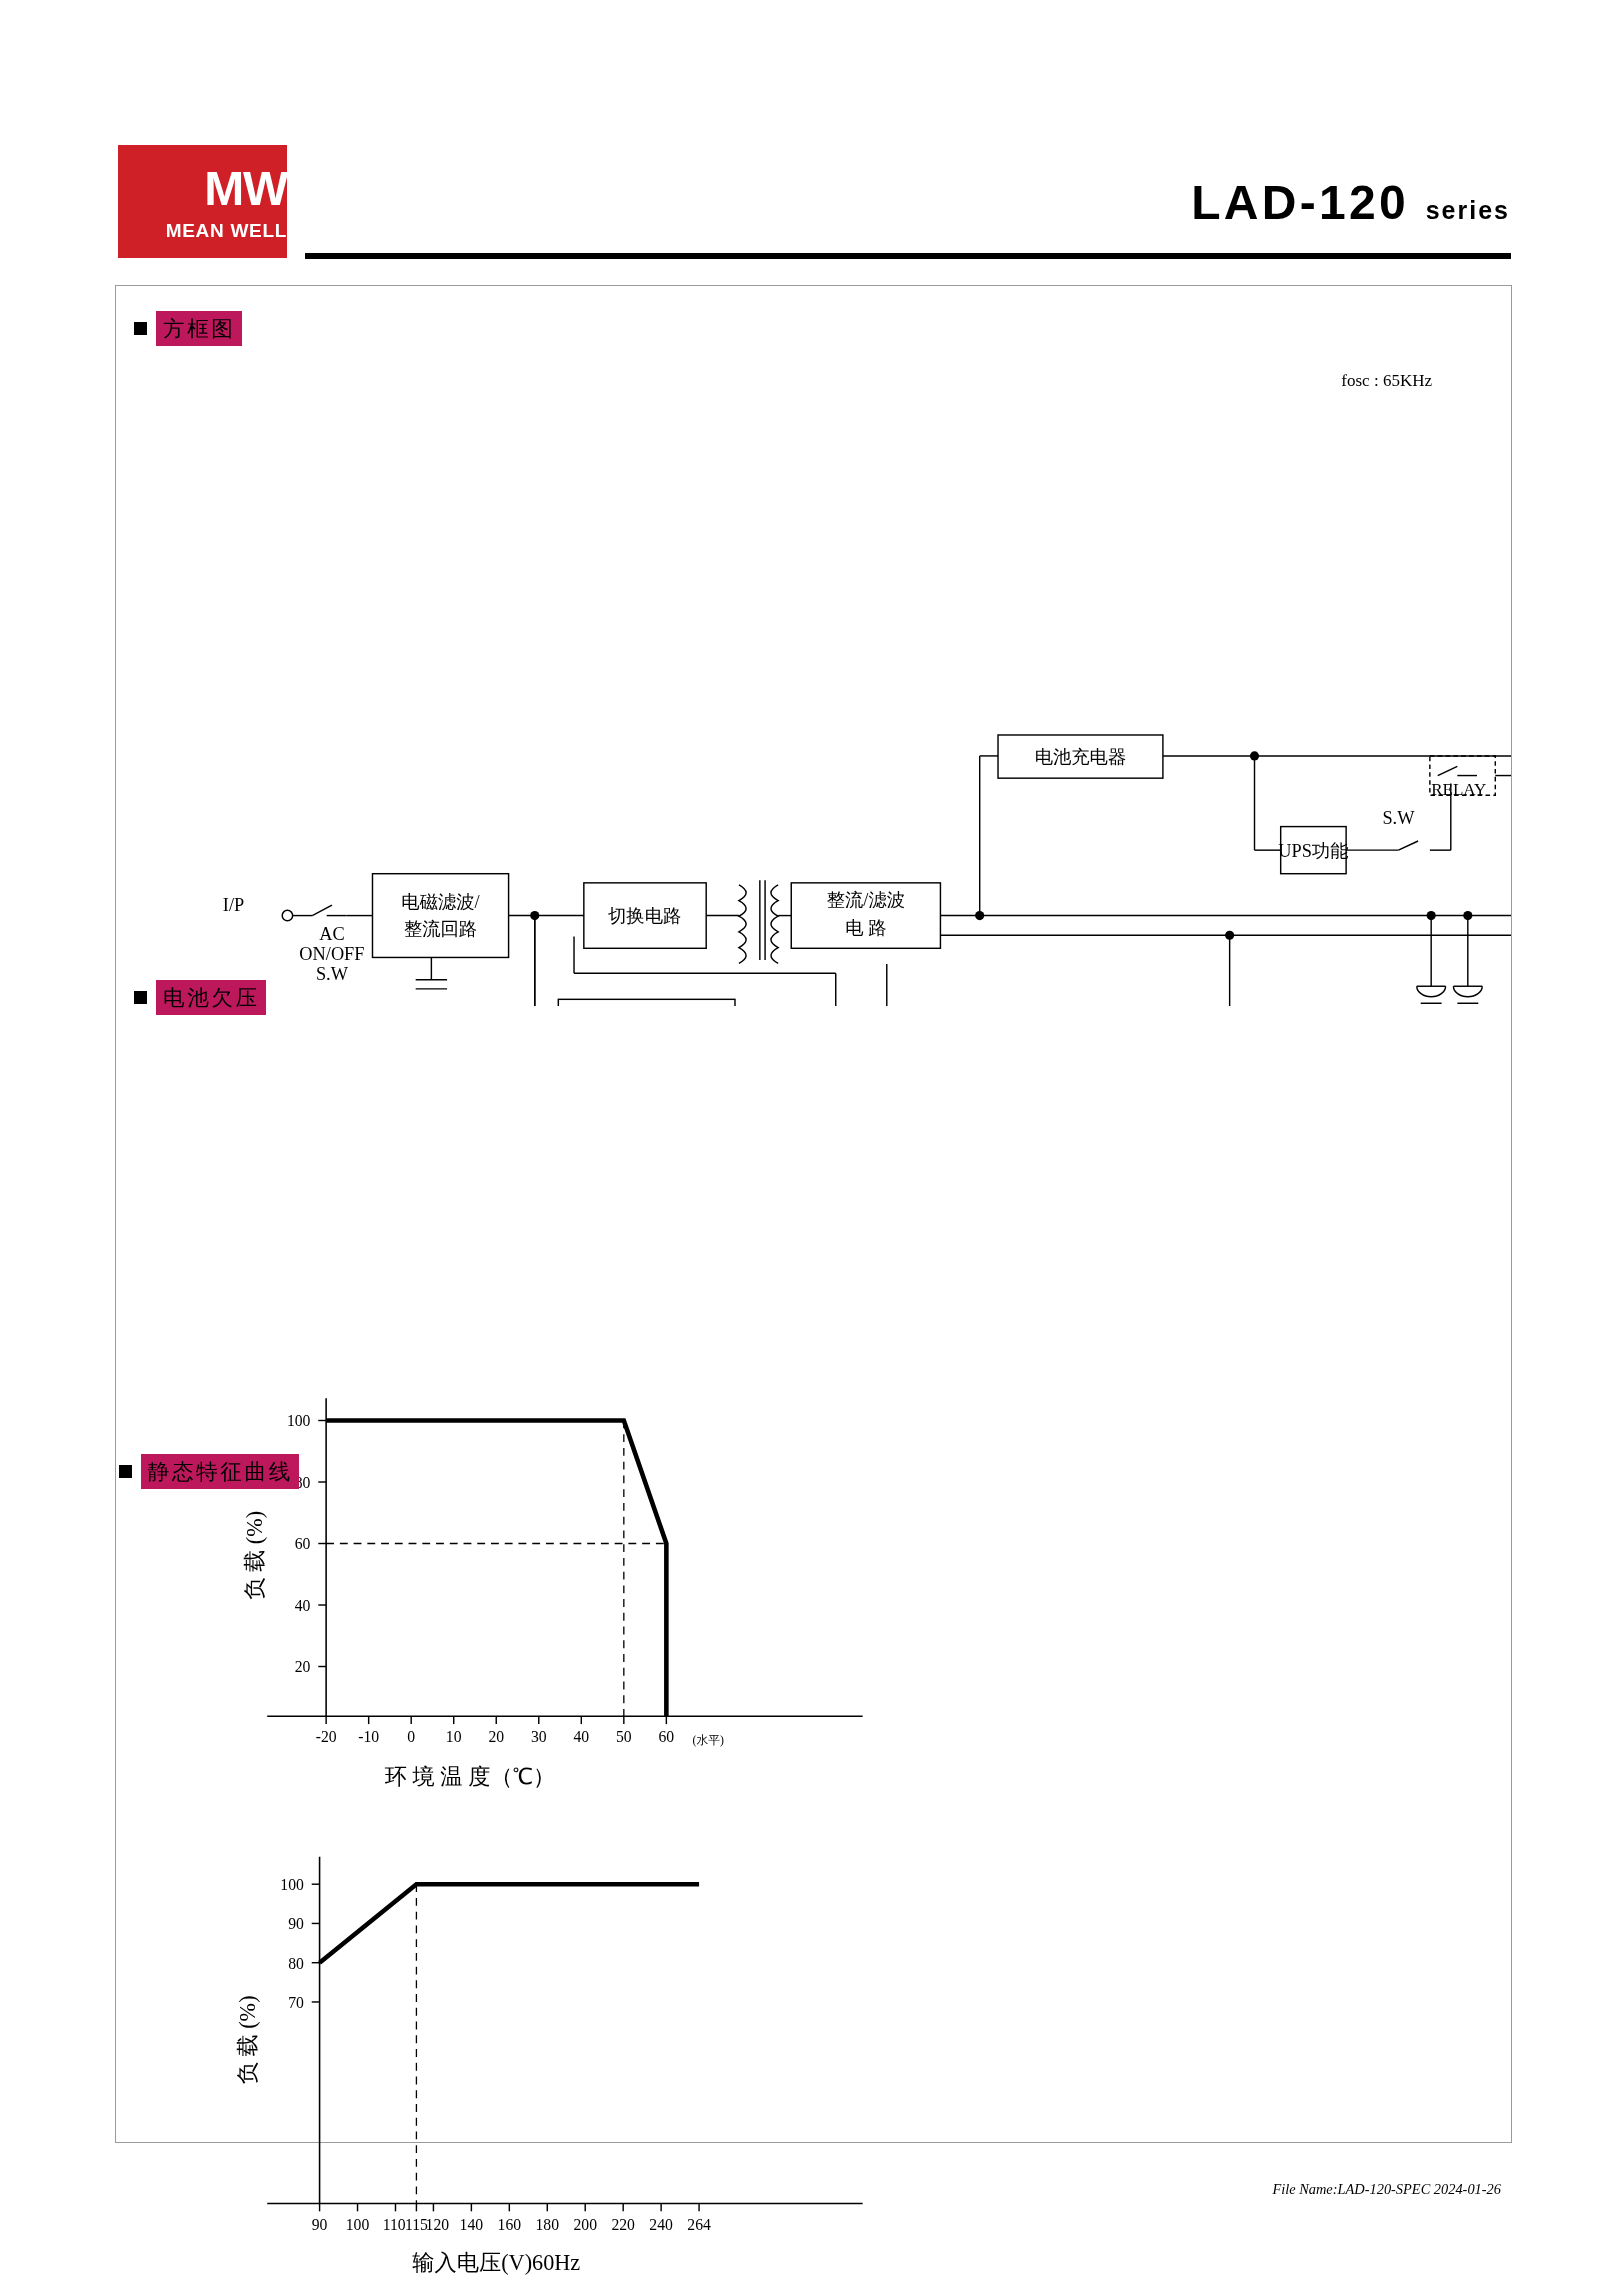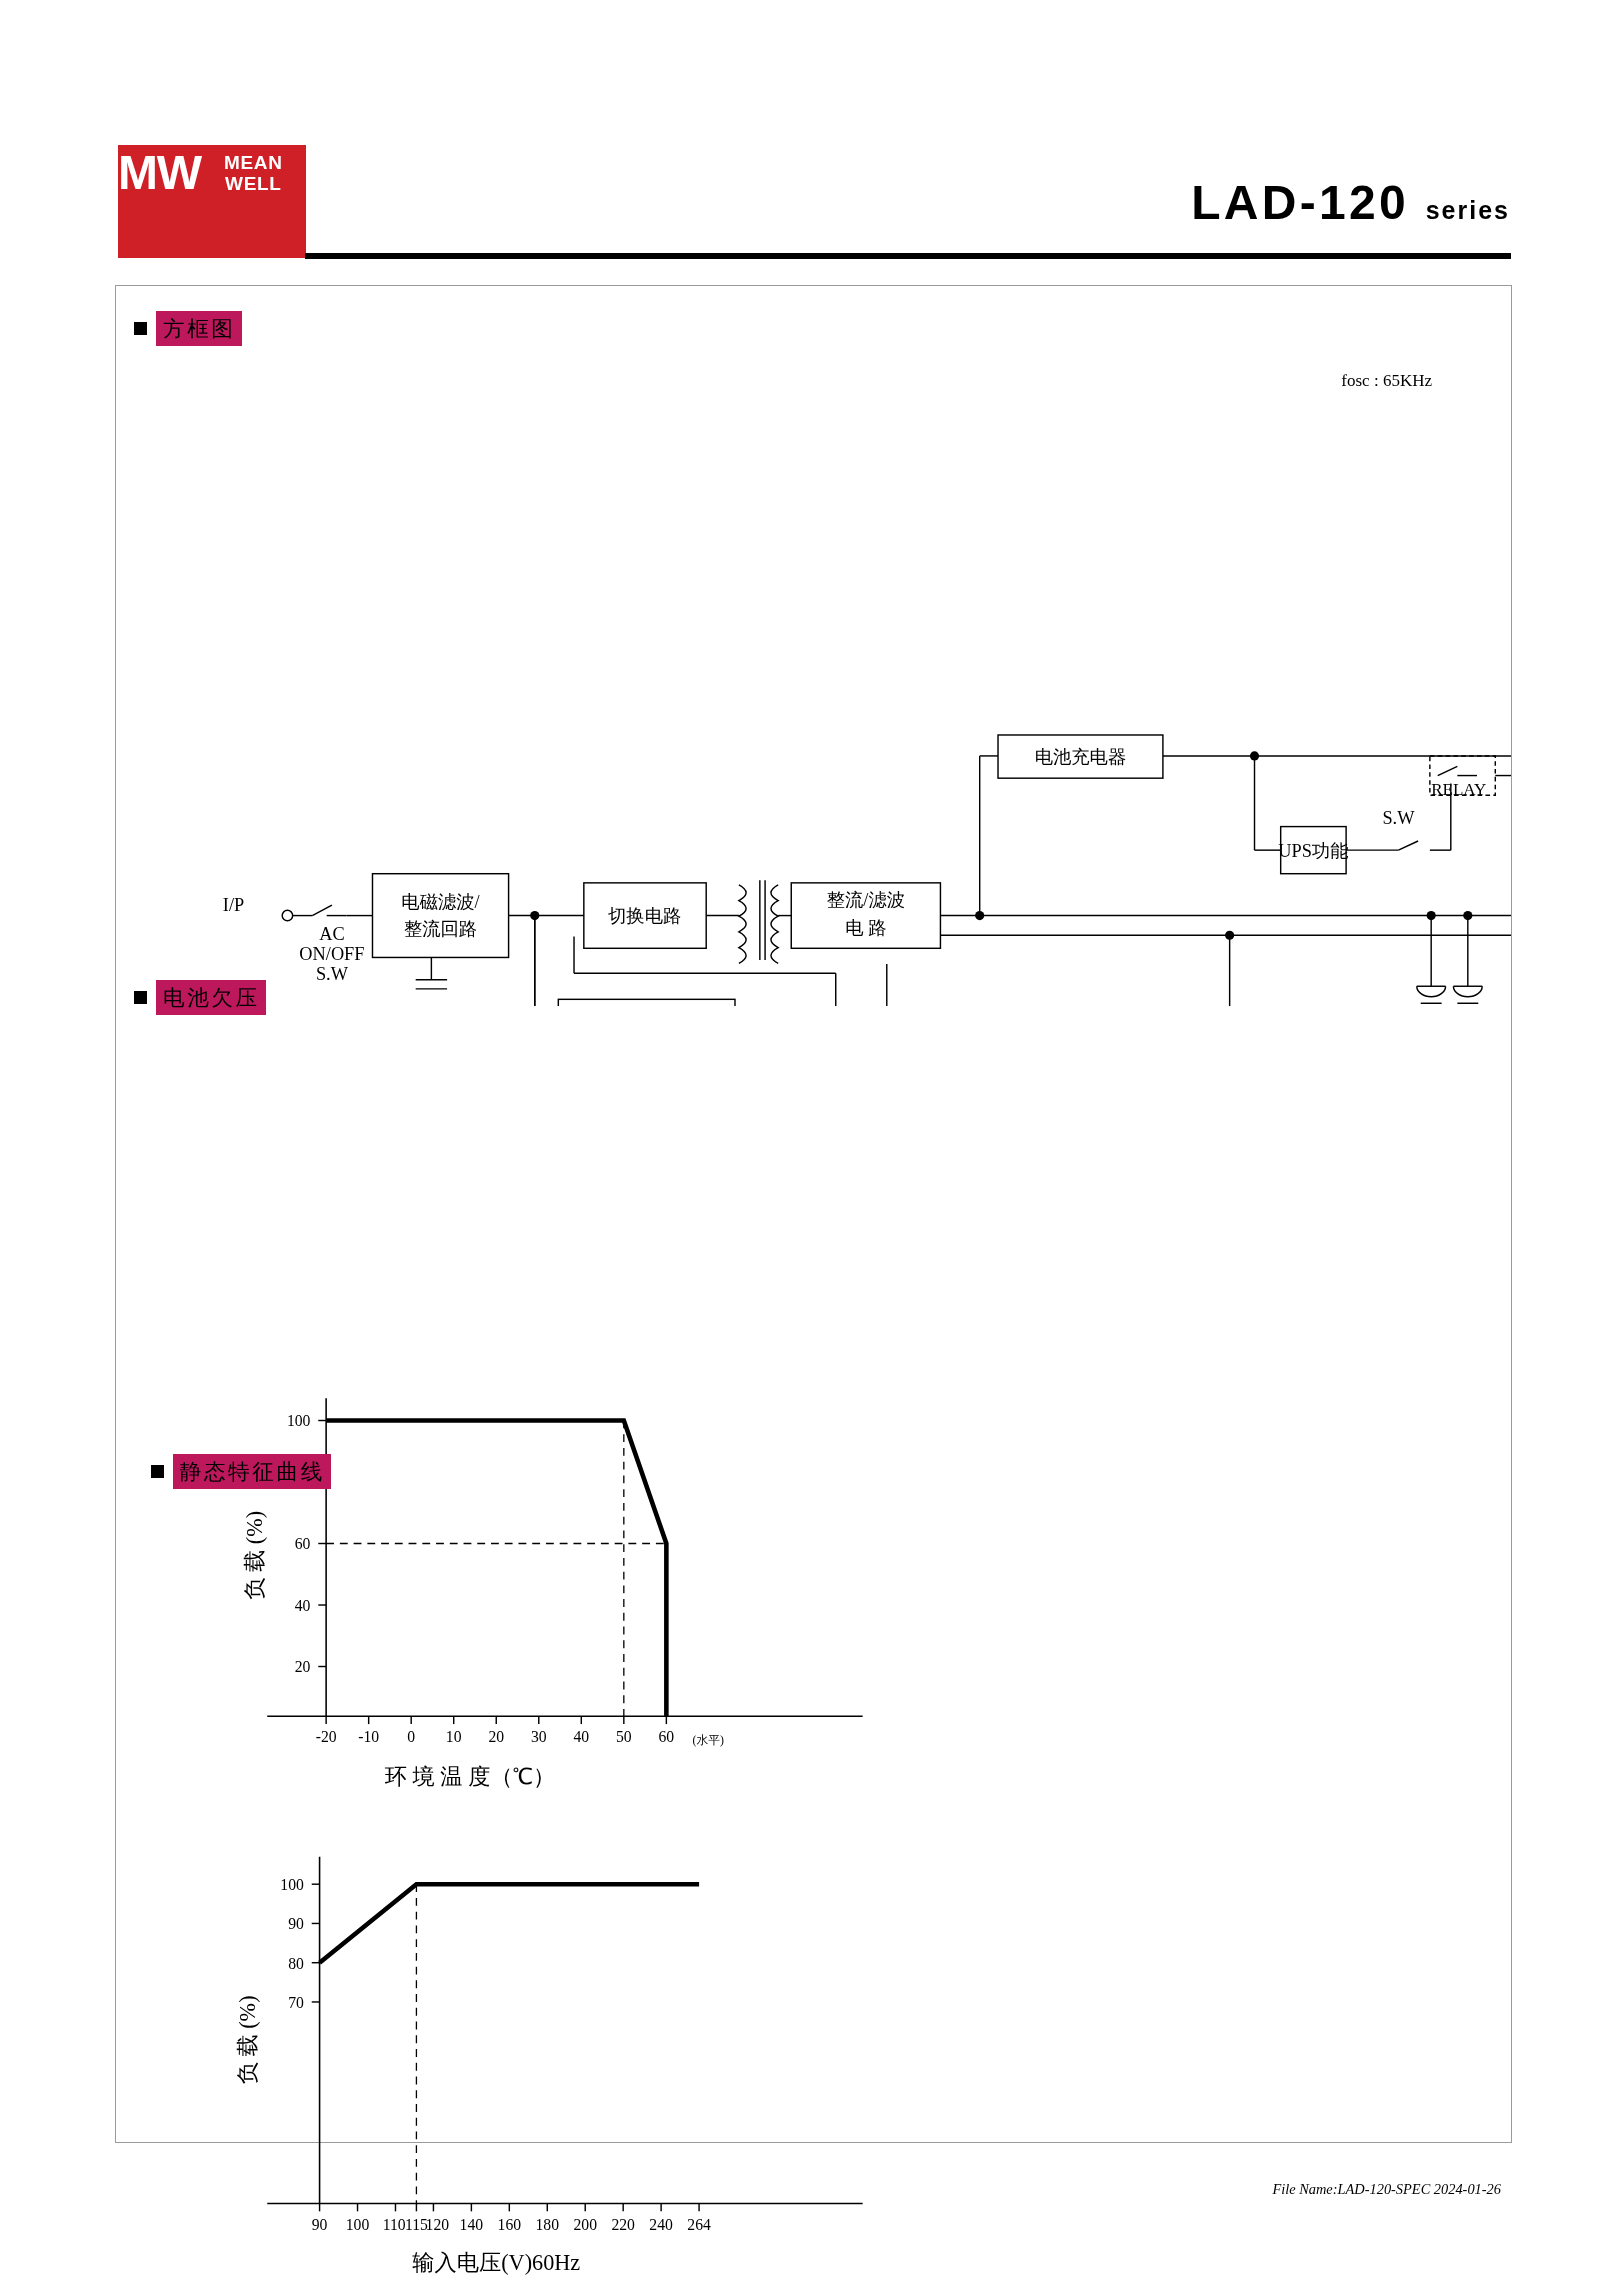--- a/index.html
+++ b/index.html
@@ -8,23 +8,23 @@
     background:#ffffff;
     font-family:"Liberation Sans", sans-serif;
     color:#000;
     position:relative;
     overflow:hidden;
   }
   .page { position:absolute; left:0; top:0; width:1623px; height:2295px; }
 
   
   .logo-box {
-    position:absolute; left:118px; top:145px; width:188px; height:113px;
-    background:#cf2027; display:flex; flex-direction:row;
-    align-items:flex-start; justify-content:center;
+    position:absolute; left:118px; top:145px; width:169px; height:113px;
+    background:#cf2027; display:flex; flex-direction:column;
+    align-items:flex-end; justify-content:center;
   }
   .logo-mw {
     color:#fff; font-weight:bold; font-size:48px; letter-spacing:-1.3px;
     font-family:"Liberation Sans", sans-serif; line-height:1.0;
     margin-top:3.9px;
   }
   .logo-sub {
     color:#fff; font-size:19px; font-weight:bold; letter-spacing:0.7px;
     margin-top:6.5px; line-height:1.15; text-align:center;
   }
@@ -375,21 +375,21 @@
           <text x="740" y="588" font-size="18">(水平)</text>
 
           <text x="400" y="650" text-anchor="middle" font-size="34">环 境 温 度（℃）</text>
         </g>
         <g font-family="Liberation Serif, serif" font-size="34" fill="#000">
           <text transform="translate(82,300) rotate(-90)" text-anchor="middle">负 载 (%)</text>
         </g>
       </svg>
     </div>
 
-    <div class="sec-title" style="left:35px; top:1168px;">
+    <div class="sec-title" style="left:3px; top:1168px;">
       <span class="sq"></span>
       <span class="txt">静态特征曲线</span>
     </div>
 
     <div class="chart-wrap" style="left:92px; top:1538px;">
       <svg width="655" height="458" viewBox="0 0 1000 700">
         <g stroke="#000" stroke-width="2.4" fill="none">
           <line x1="170" y1="50" x2="170" y2="580"></line>
           <line x1="90" y1="580" x2="1000" y2="580"></line>
         </g>

